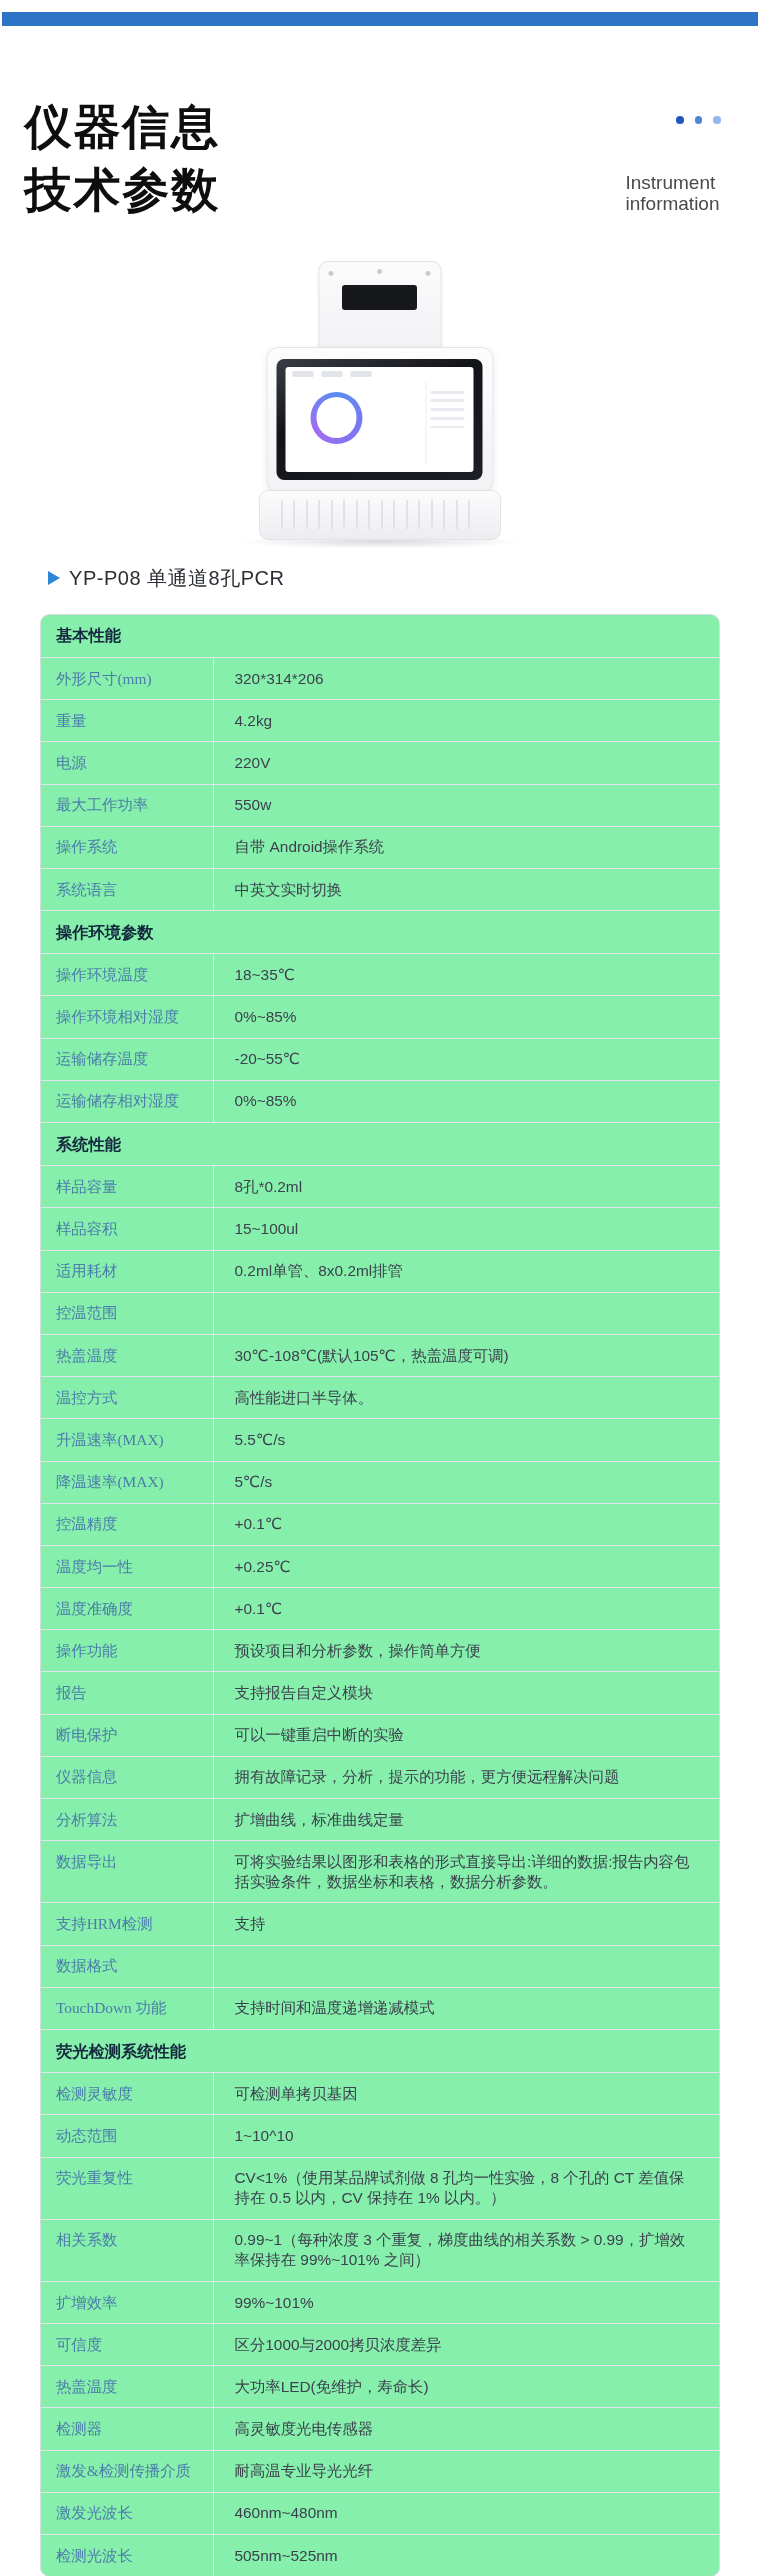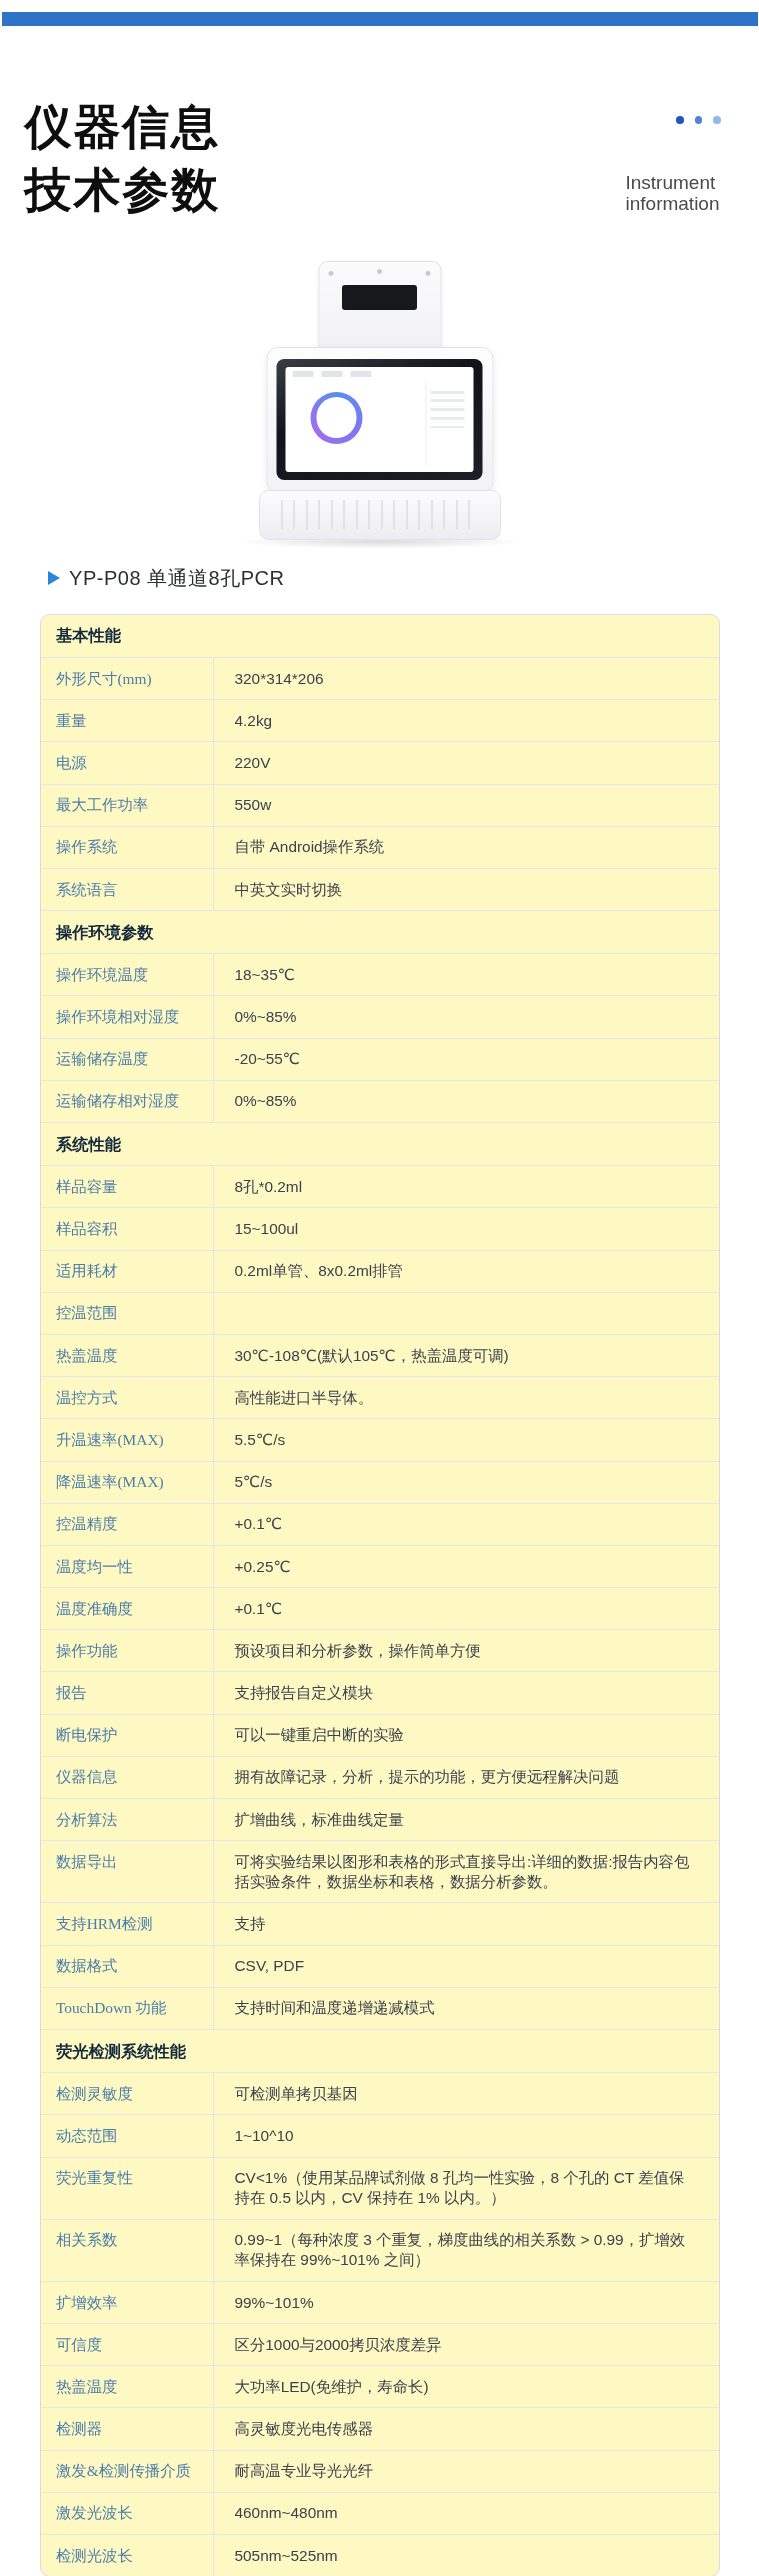--- a/index.html
+++ b/index.html
@@ -41,21 +41,21 @@
            background:repeating-linear-gradient(90deg,#dddde2 0 1.9px,transparent 1.9px 12.5px); opacity:.8; }
   .figure-shadow { position:absolute; left:50%; top:300px; transform:translateX(-50%); width:288px; height:15.4px;
            background:radial-gradient(ellipse at center, rgba(0,0,0,.14) 0%, rgba(0,0,0,0) 70%); }
 
   
   .product-line { display:flex; align-items:center; margin:17.3px 0 0 46px; height:29px; }
   .tri-icon { width:0; height:0; border-left:12.5px solid #2e86d8; border-top:7.7px solid transparent; border-bottom:7.7px solid transparent; margin-right:9.6px; }
   .product-label { font-size:20px; color:#2b2f34; letter-spacing:0.5px; }
 
   
-  .spec-table { margin:21px 38px 0; border:1px solid #d7dce1; border-radius:9.6px; overflow:hidden; background:#fef9c3; }
+  .spec-table { margin:21px 38px 0; border:1px solid #d7dce1; border-radius:9.6px; overflow:hidden; background:#86efac; }
   .sec-row { padding:10.6px 15.4px; font-size:16.3px; font-weight:700; color:#14293e; line-height:21px; border-top:1px solid #e2e5e9; }
   .sec-row:first-child { border-top:none; }
   .spec-row { display:flex; border-top:1px solid #e2e5e9; }
   .cell { padding:10.6px 13.5px 10.6px 15.4px; font-size:15.4px; line-height:20px; }
   .cell.label { width:173px; flex:0 0 173px; color:#4b7dab; border-right:1px solid #e2e5e9;font-family:Liberation Serif, serif; }
   .cell.value { flex:1; color:#3b424d; padding-left:21px; padding-right:25px; }
 </style>
 </head>
 <body>
 
@@ -228,21 +228,20 @@
       <div class="spec-row">
         <div class="cell label">数据导出</div>
         <div class="cell value">可将实验结果以图形和表格的形式直接导出:详细的数据:报告内容包括实验条件，数据坐标和表格，数据分析参数。</div>
       </div>
       <div class="spec-row">
         <div class="cell label">支持HRM检测</div>
         <div class="cell value">支持</div>
       </div>
       <div class="spec-row">
         <div class="cell label">数据格式</div>
-        <div class="cell value">CSV, PDF</div>
       </div>
       <div class="spec-row">
         <div class="cell label">TouchDown 功能</div>
         <div class="cell value">支持时间和温度递增递减模式</div>
       </div>
       <div class="sec-row">荧光检测系统性能</div>
       <div class="spec-row">
         <div class="cell label">检测灵敏度</div>
         <div class="cell value">可检测单拷贝基因</div>
       </div>

